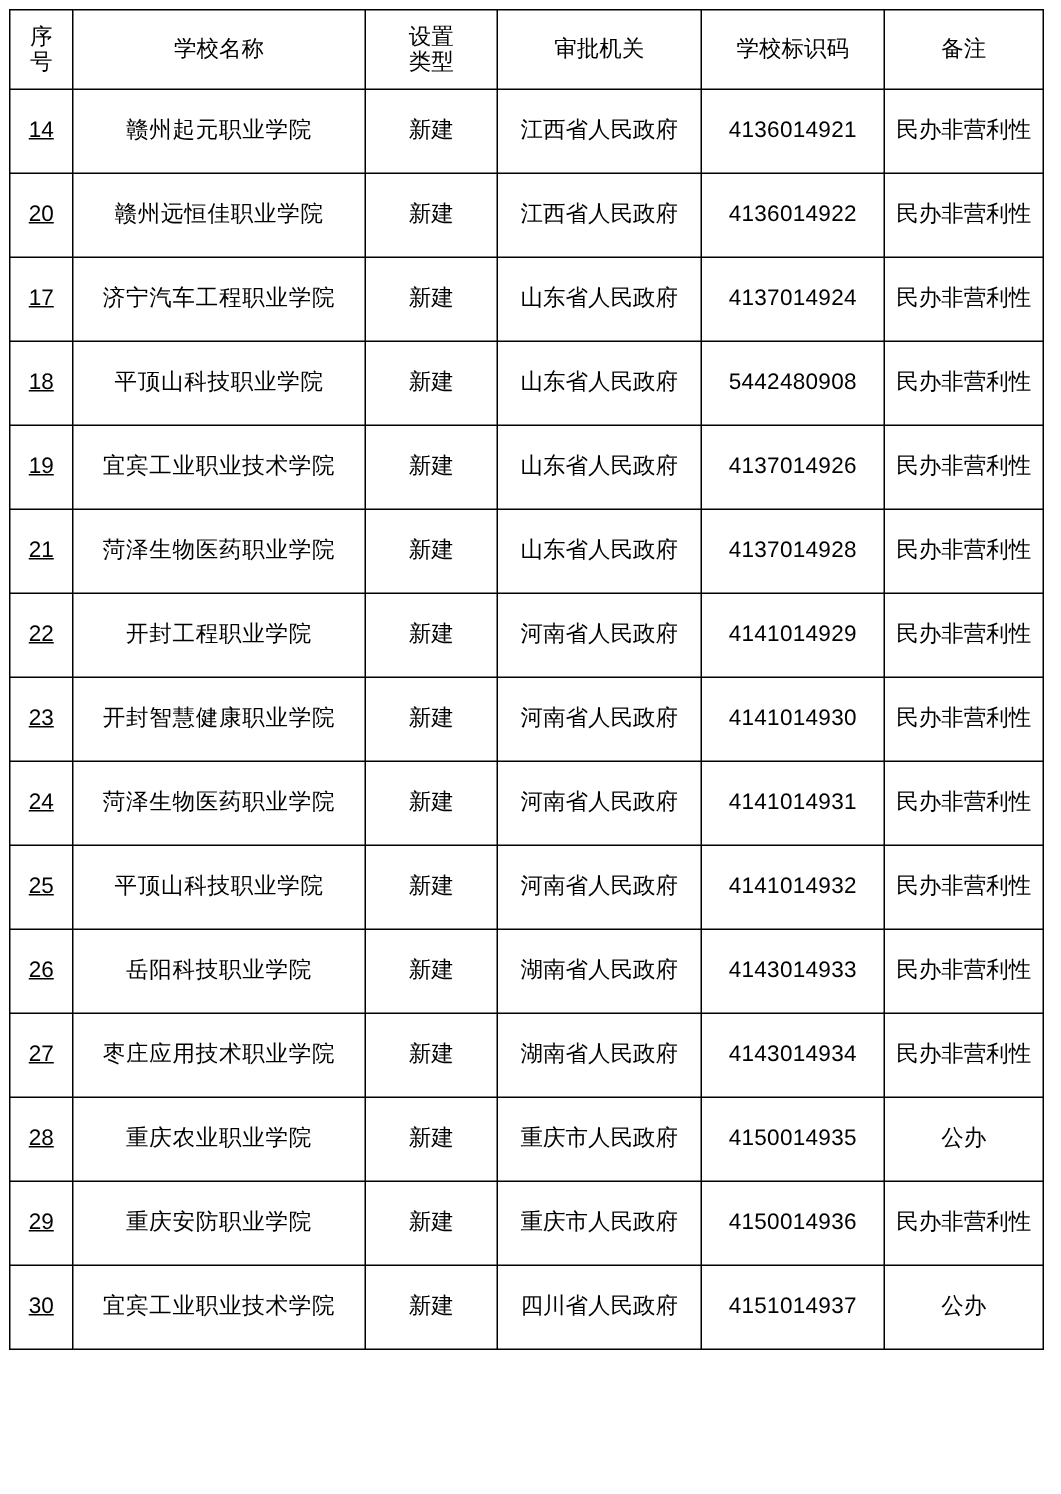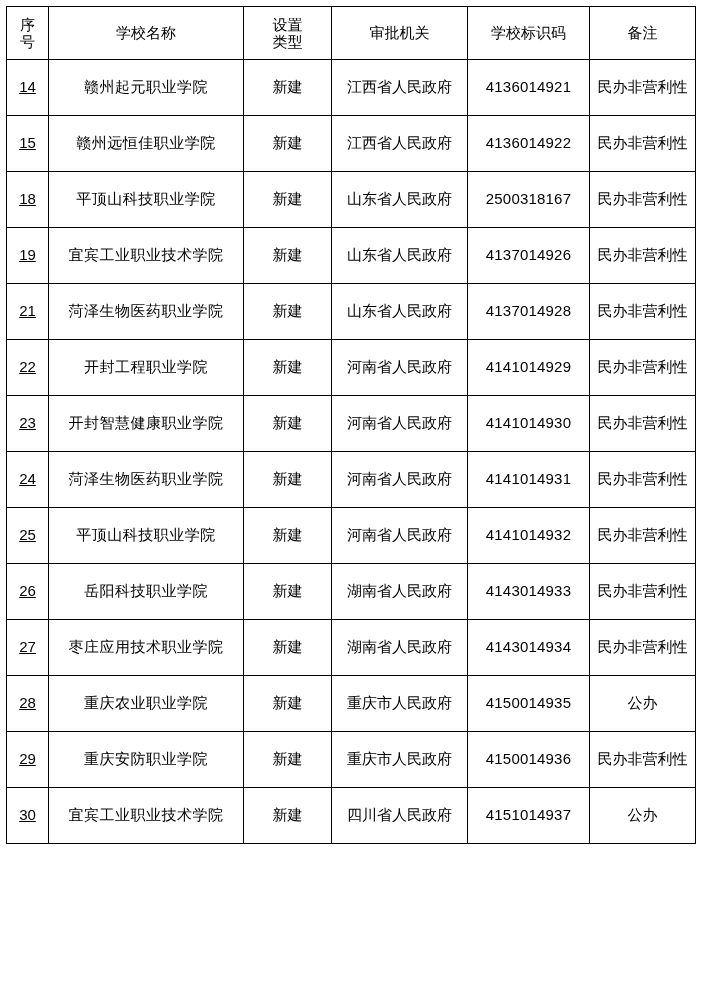--- a/index.html
+++ b/index.html
@@ -98,33 +98,41 @@
     <tbody id="table-body">
         <tr>
           <td class="cell-index">14</td>
           <td class="cell-name">赣州起元职业学院</td>
           <td>新建</td>
           <td>江西省人民政府</td>
           <td class="cell-code">4136014921</td>
           <td>民办非营利性</td>
         </tr>
         <tr>
-          <td class="cell-index">15</td>
+          <td class="cell-index">20</td>
           <td class="cell-name">赣州远恒佳职业学院</td>
           <td>新建</td>
           <td>江西省人民政府</td>
           <td class="cell-code">4136014922</td>
           <td>民办非营利性</td>
         </tr>
         <tr>
+          <td class="cell-index">17</td>
+          <td class="cell-name">济宁汽车工程职业学院</td>
+          <td>新建</td>
+          <td>山东省人民政府</td>
+          <td class="cell-code">4137014924</td>
+          <td>民办非营利性</td>
+        </tr>
+        <tr>
           <td class="cell-index">18</td>
           <td class="cell-name">平顶山科技职业学院</td>
           <td>新建</td>
           <td>山东省人民政府</td>
-          <td class="cell-code">2500318167</td>
+          <td class="cell-code">5442480908</td>
           <td>民办非营利性</td>
         </tr>
         <tr>
           <td class="cell-index">19</td>
           <td class="cell-name">宜宾工业职业技术学院</td>
           <td>新建</td>
           <td>山东省人民政府</td>
           <td class="cell-code">4137014926</td>
           <td>民办非营利性</td>
         </tr>

